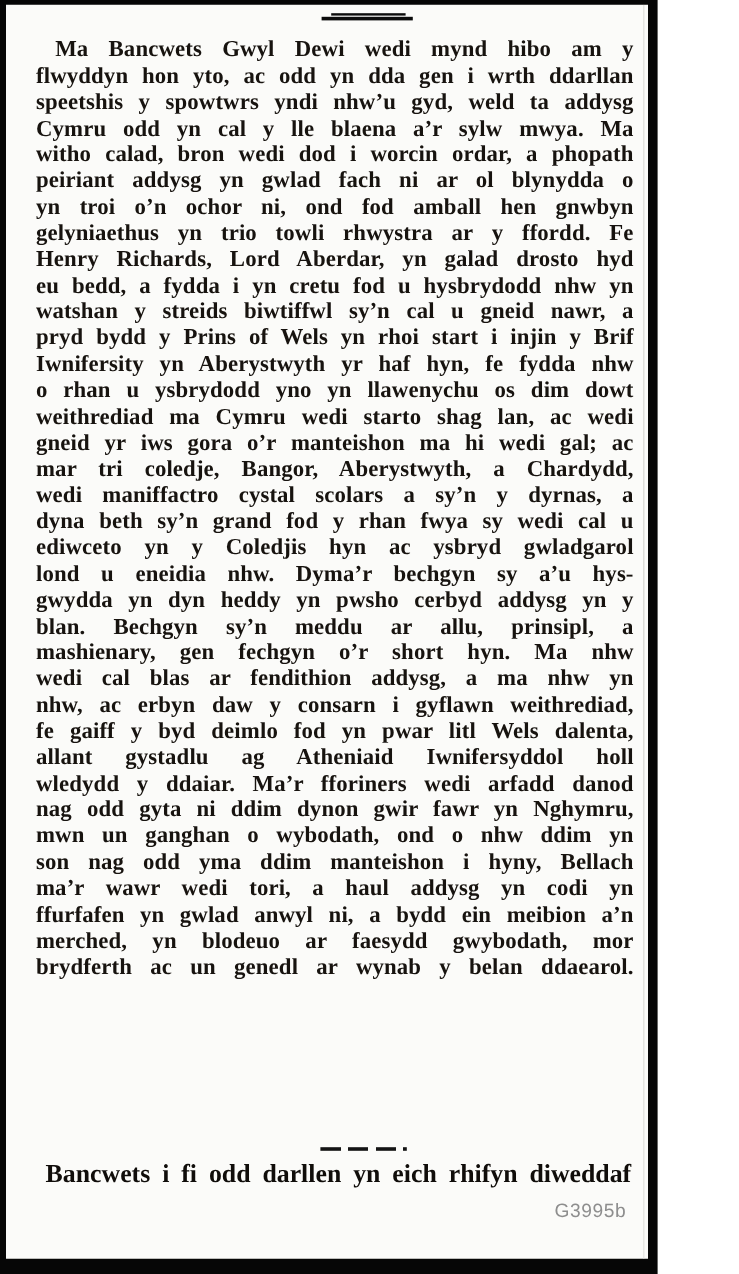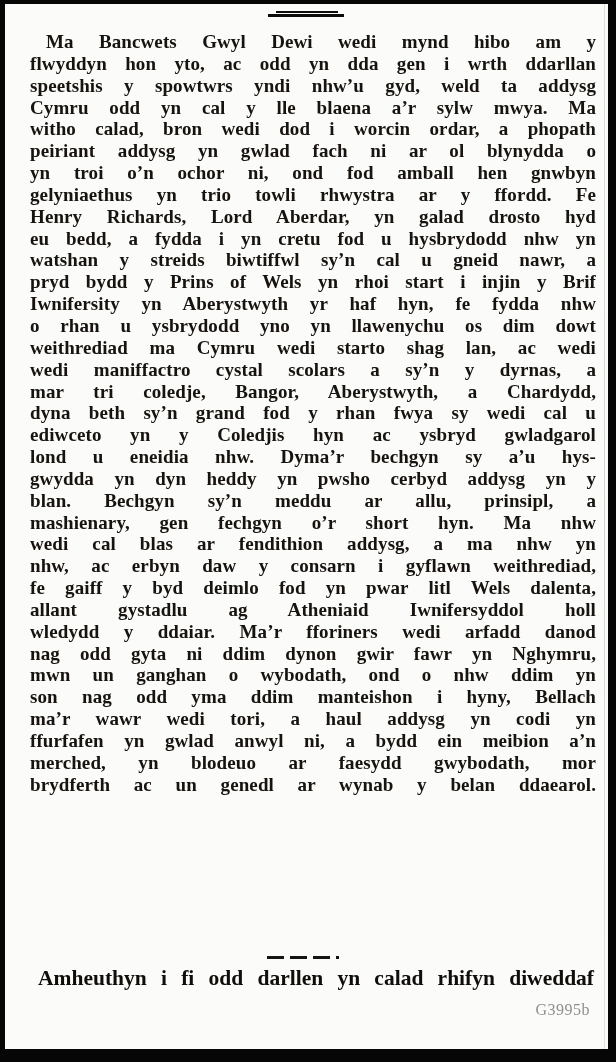--- a/index.html
+++ b/index.html
@@ -2,21 +2,21 @@
 <html><head>
 <meta charset="utf-8">
 <style>
   html, body {
     margin: 0;
     padding: 0;
     background: #ffffff;
   }
   .page {
     position: relative;
-    width: 616px;
+    width: 548px;
     height: 1062px;
     box-sizing: border-box;
     border-style: solid;
     border-color: #060606;
     border-width: 4px 8px 13px 5px;
     background: #fbfbf9;
     overflow: hidden;
     font-family: "Liberation Serif", "DejaVu Serif", serif;
   }
   .top-rule {
@@ -77,21 +77,21 @@
     padding-left: 8px;
     white-space: nowrap;
     text-align: justify;
     text-align-last: justify;
   }
   .footer-code {
     position: absolute;
     right: 18px;
     top: 997px;
     color: #8e8e8e;
-    font-family: Liberation Serif, serif;
+    font-family: Liberation Sans, sans-serif;
     font-size: 16px;
     font-weight: 400;
     letter-spacing: 0.5px;
   }
   .column-rule {
     position: absolute;
     right: 3px;
     top: 0;
     bottom: 0;
     width: 1px;
@@ -118,22 +118,23 @@
       <div class="line">peiriant addysg yn gwlad fach ni ar ol blynydda o</div>
       <div class="line">yn troi o’n ochor ni, ond fod amball hen gnwbyn</div>
       <div class="line">gelyniaethus yn trio towli rhwystra ar y ffordd. Fe</div>
       <div class="line">Henry Richards, Lord Aberdar, yn galad drosto hyd</div>
       <div class="line">eu bedd, a fydda i yn cretu fod u hysbrydodd nhw yn</div>
       <div class="line">watshan y streids biwtiffwl sy’n cal u gneid nawr, a</div>
       <div class="line">pryd bydd y Prins of Wels yn rhoi start i injin y Brif</div>
       <div class="line">Iwnifersity yn Aberystwyth yr haf hyn, fe fydda nhw</div>
       <div class="line">o rhan u ysbrydodd yno yn llawenychu os dim dowt</div>
       <div class="line">weithrediad ma Cymru wedi starto shag lan, ac wedi</div>
+      <div class="line">gneid yr iws gora o’r manteishon ma hi wedi gal; ac</div>
+      <div class="line">mar tri coledje, Bangor, Aberystwyth, a Chardydd,</div>
       <div class="line">wedi maniffactro cystal scolars a sy’n y dyrnas, a</div>
-      <div class="line">mar tri coledje, Bangor, Aberystwyth, a Chardydd,</div>
       <div class="line">dyna beth sy’n grand fod y rhan fwya sy wedi cal u</div>
       <div class="line">ediwceto yn y Coledjis hyn ac ysbryd gwladgarol</div>
       <div class="line">lond u eneidia nhw. Dyma’r bechgyn sy a’u hys-</div>
       <div class="line">gwydda yn dyn heddy yn pwsho cerbyd addysg yn y</div>
       <div class="line">blan. Bechgyn sy’n meddu ar allu, prinsipl, a</div>
       <div class="line">mashienary, gen fechgyn o’r short hyn. Ma nhw</div>
       <div class="line">wedi cal blas ar fendithion addysg, a ma nhw yn</div>
       <div class="line">nhw, ac erbyn daw y consarn i gyflawn weithrediad,</div>
       <div class="line">fe gaiff y byd deimlo fod yn pwar litl Wels dalenta,</div>
       <div class="line">allant gystadlu ag Atheniaid Iwnifersyddol holl</div>
@@ -142,19 +143,19 @@
       <div class="line">mwn un ganghan o wybodath, ond o nhw ddim yn</div>
       <div class="line">son nag odd yma ddim manteishon i hyny, Bellach</div>
       <div class="line">ma’r wawr wedi tori, a haul addysg yn codi yn</div>
       <div class="line">ffurfafen yn gwlad anwyl ni, a bydd ein meibion a’n</div>
       <div class="line">merched, yn blodeuo ar faesydd gwybodath, mor</div>
       <div class="line">brydferth ac un genedl ar wynab y belan ddaearol.</div>
     </div>
 
   <div class="section-divider"></div>
 
-  <div class="closing-line">Amheuthyn i fi odd darllen yn calad rhifyn diweddaf</div>
+  <div class="closing-line">Bancwets i fi odd darllen yn eich rhifyn diweddaf</div>
 
   <div class="footer-code">G3995b</div>
 
   <div class="column-rule"></div>
 
 </div>
 
 </body></html>

